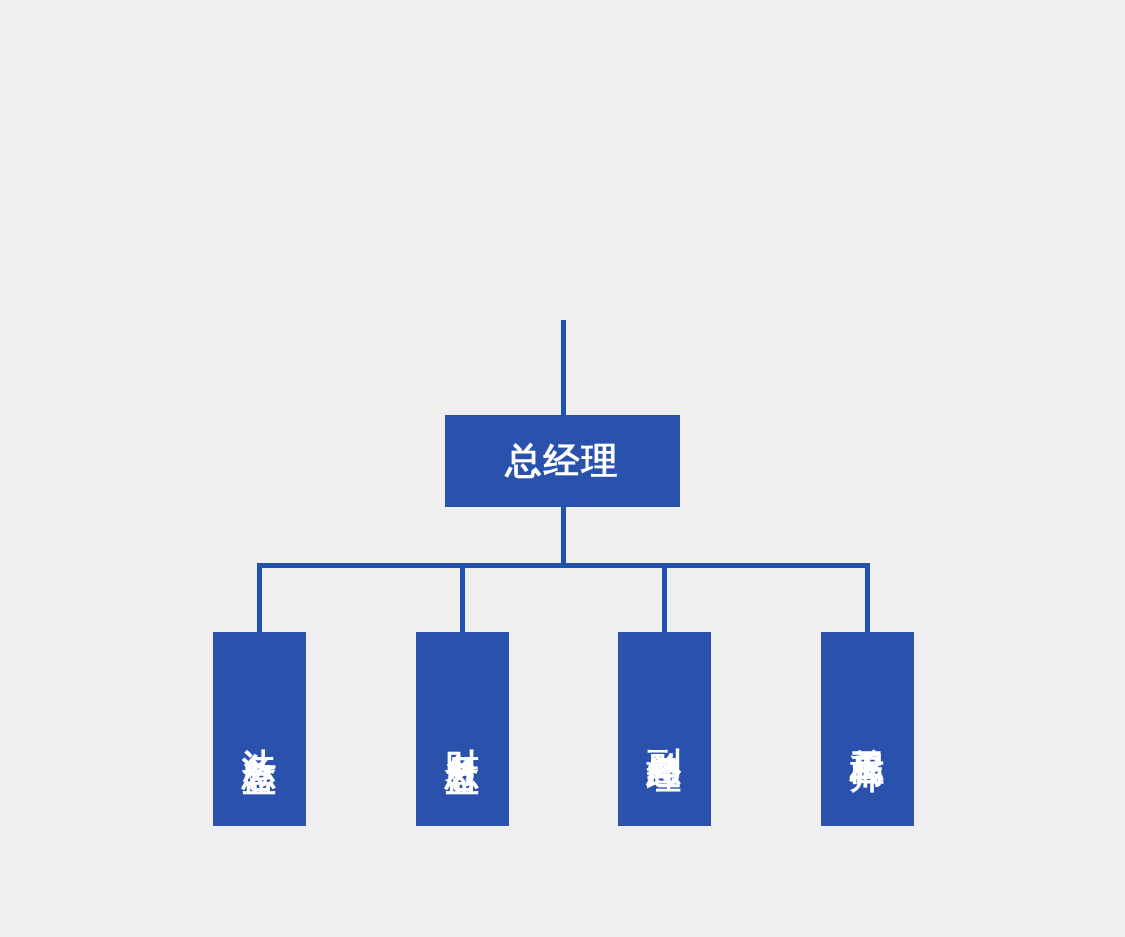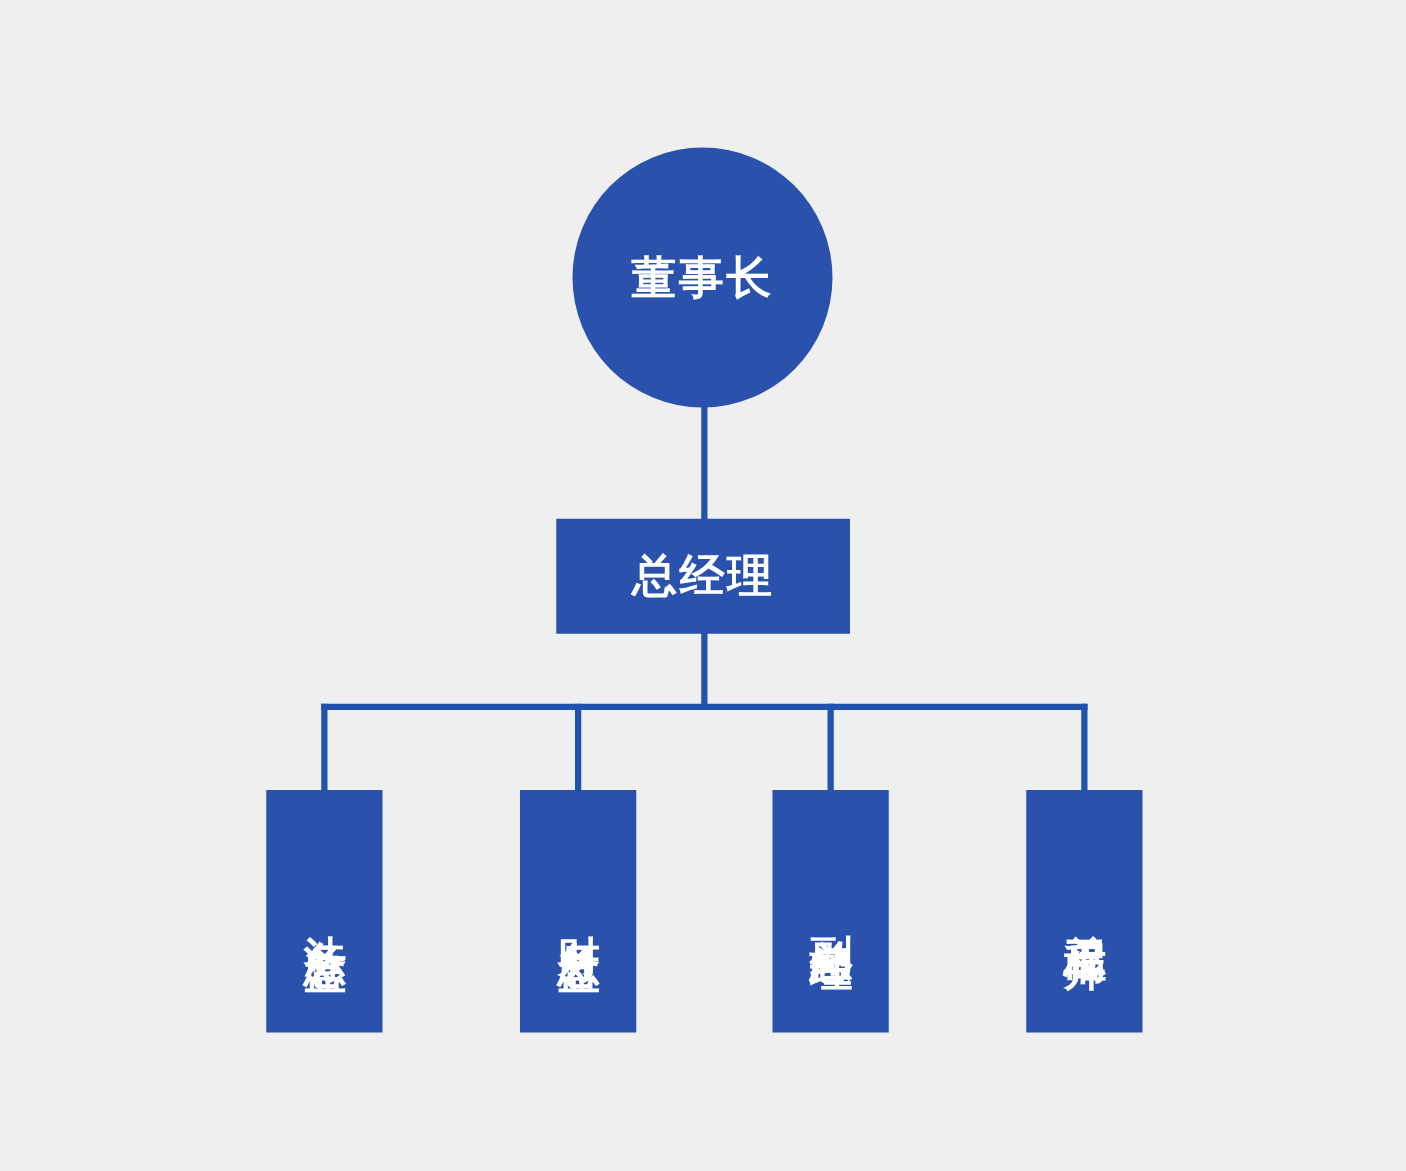--- a/index.html
+++ b/index.html
@@ -79,23 +79,20 @@
 <div class="canvas">
 
   <div class="connector conn-v conn-root-to-gm"></div>
   <div class="connector conn-v conn-gm-to-hline"></div>
   <div class="connector conn-hline"></div>
   <div class="connector conn-v conn-stub-0"></div>
   <div class="connector conn-v conn-stub-1"></div>
   <div class="connector conn-v conn-stub-2"></div>
   <div class="connector conn-v conn-stub-3"></div>
 
-  <div class="node node-circle">
-    <span>董事长</span>
-  </div>
 
   <div class="node node-rect">
     <span>总经理</span>
   </div>
 
   <div class="node node-leaf leaf-0">
     <span class="vtext">法务总监</span>
   </div>
 
   <div class="node node-leaf leaf-1">

